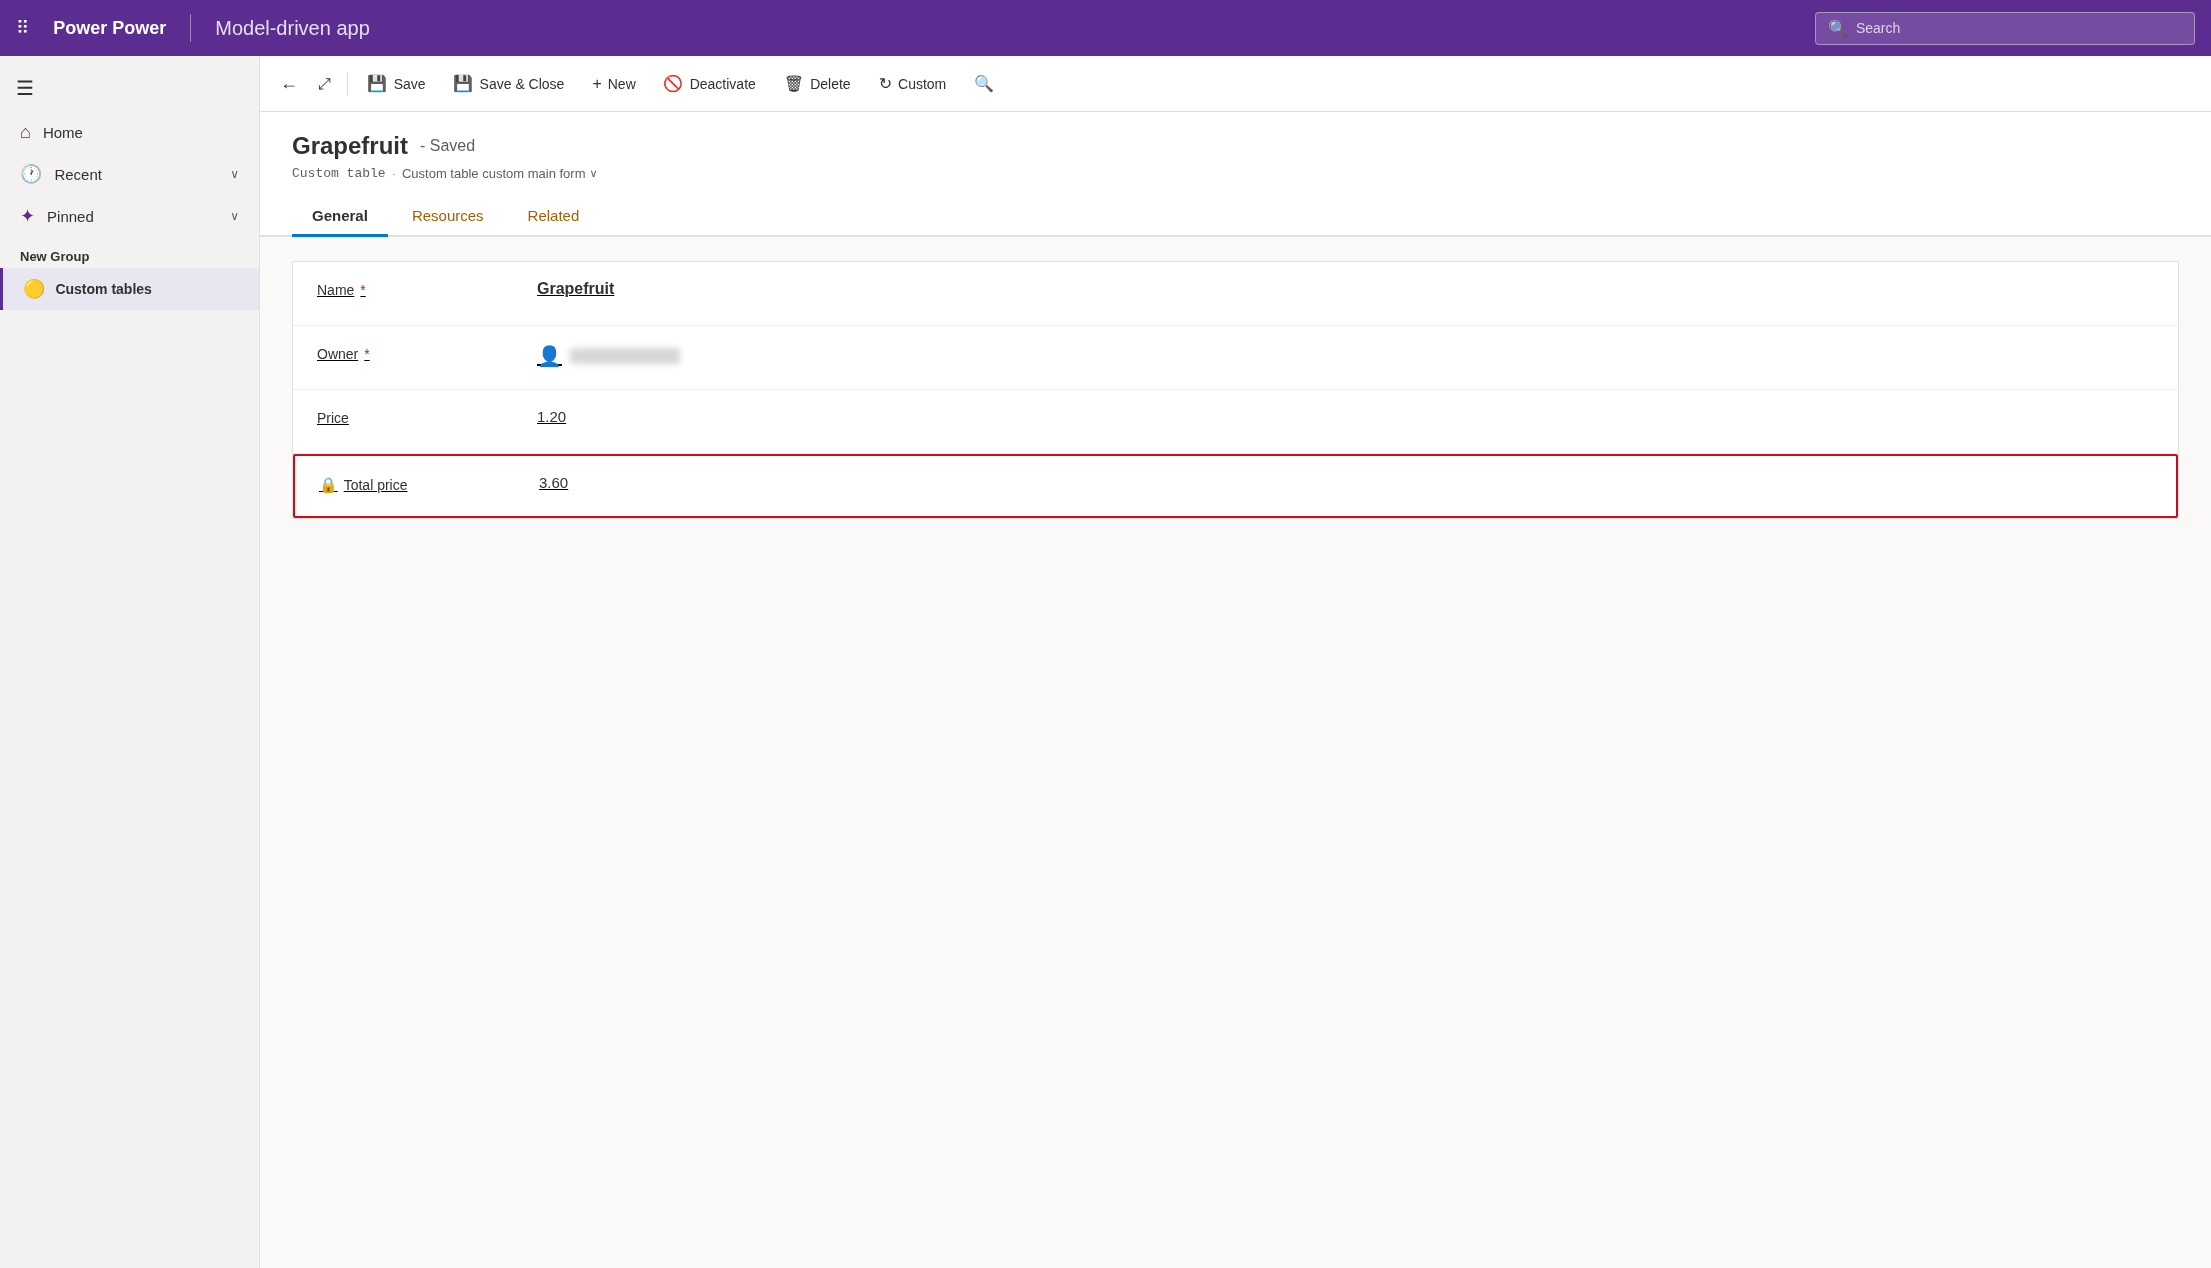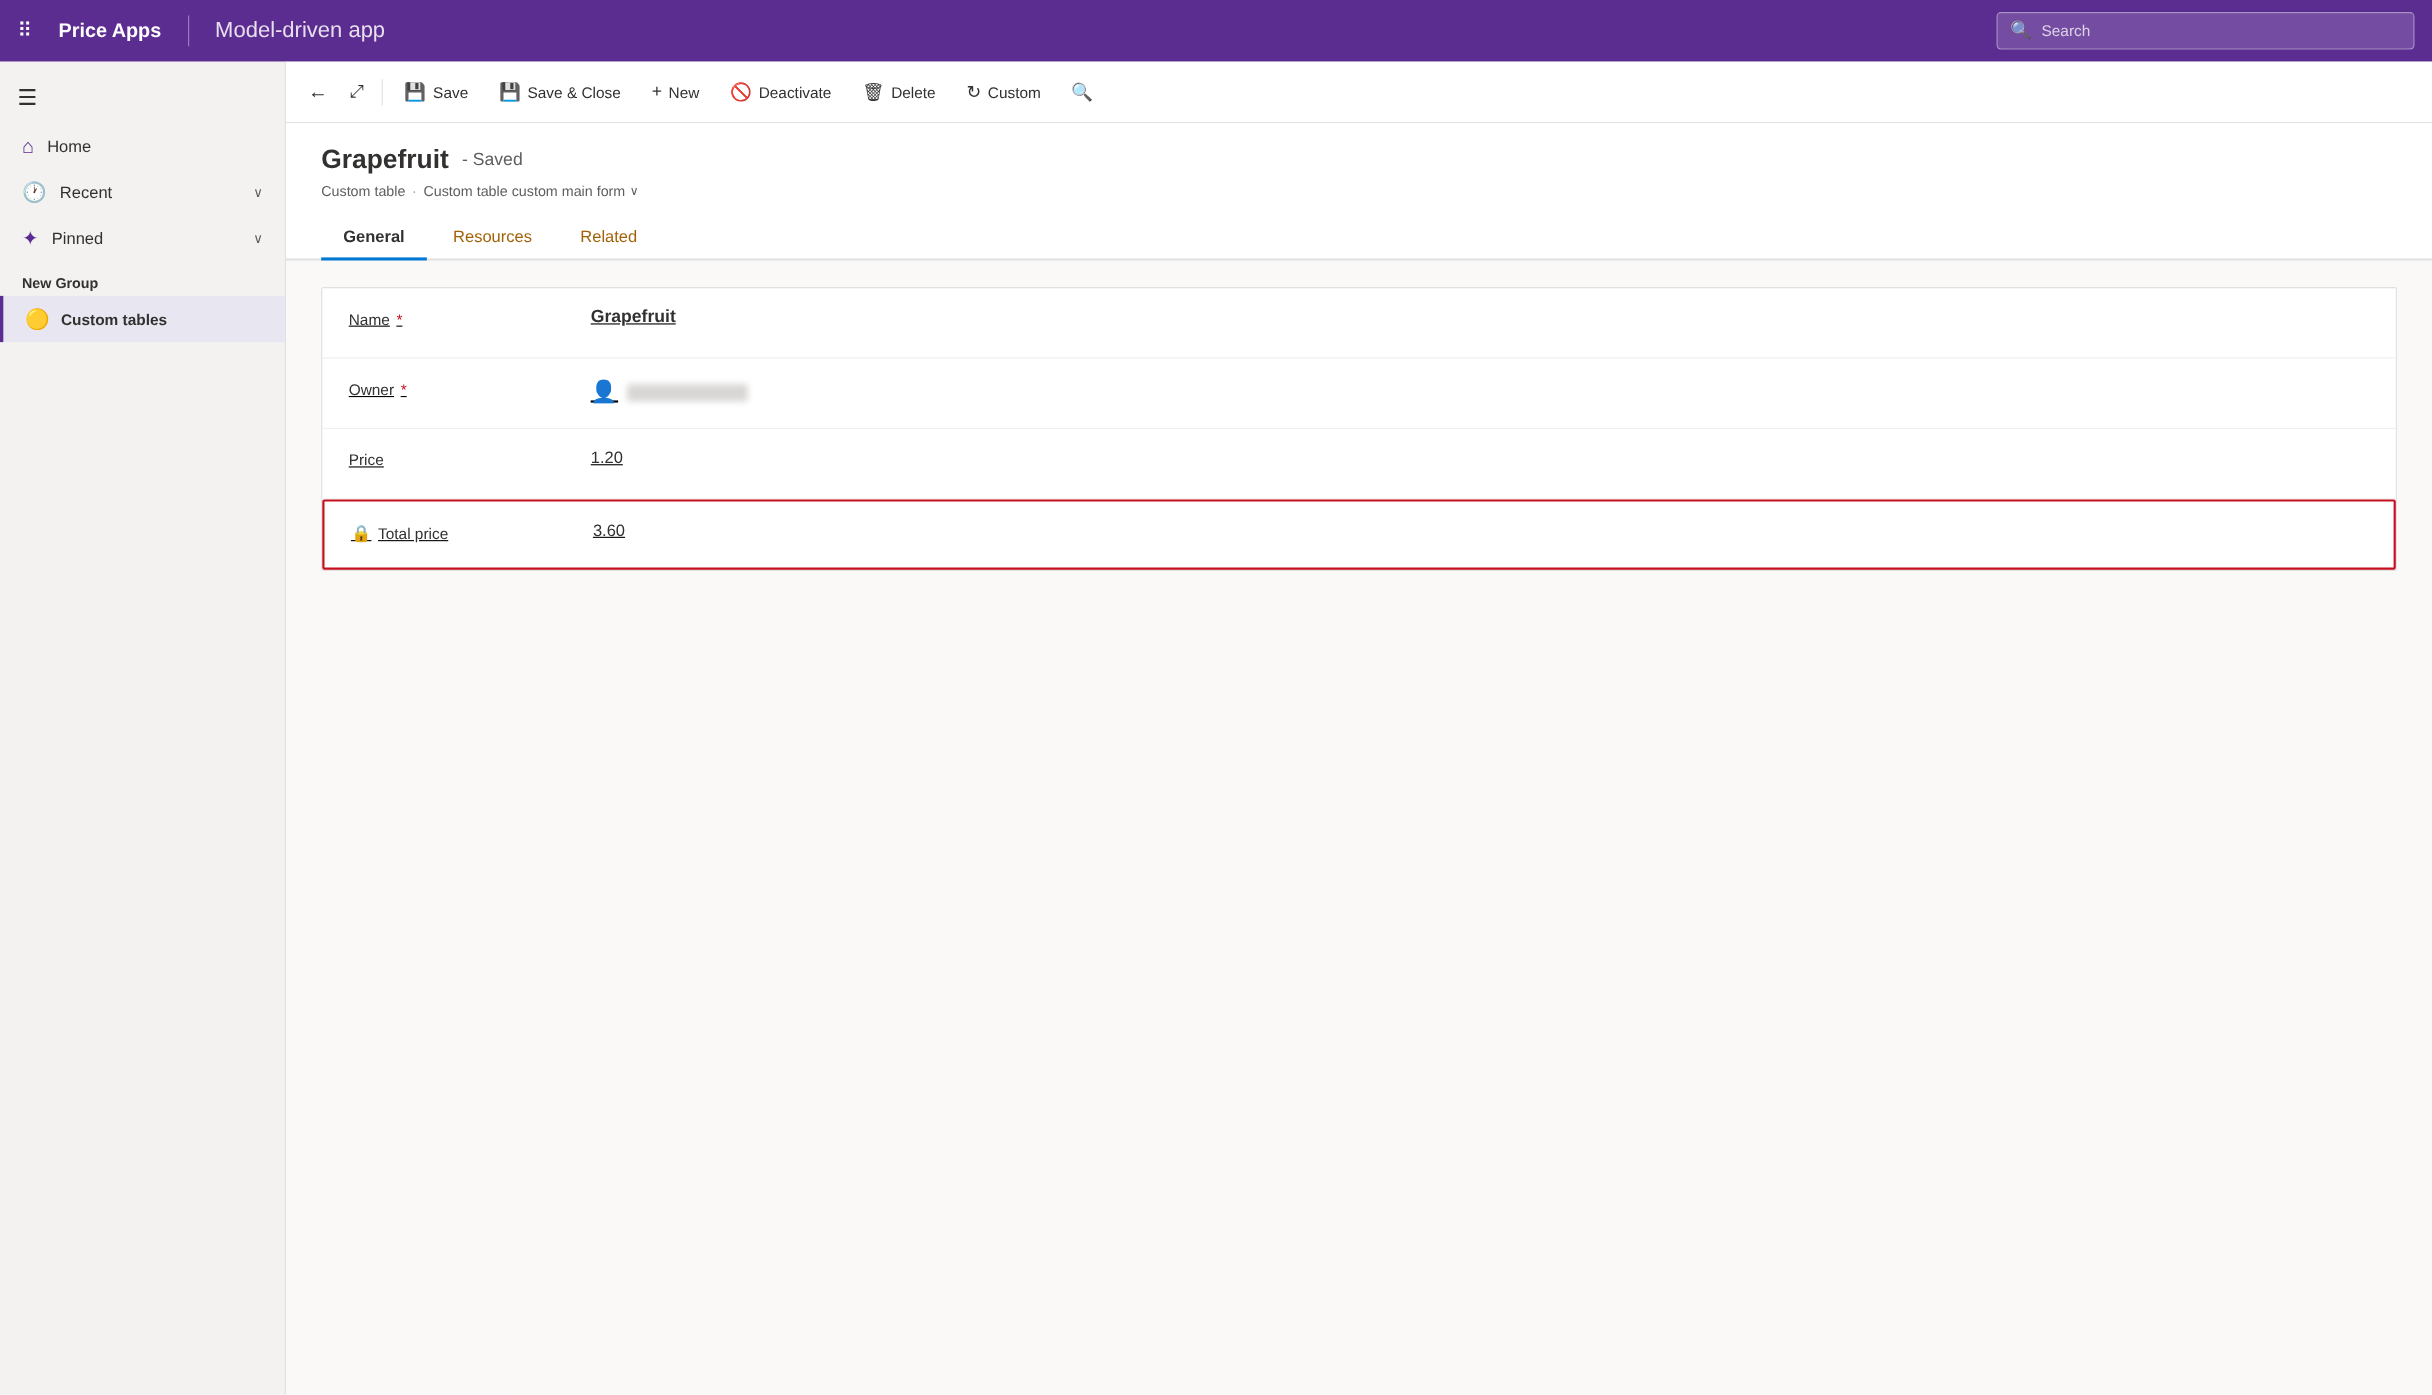--- a/index.html
+++ b/index.html
@@ -127,21 +127,21 @@
     .record-header {
       padding: 20px 32px 0 32px;
       background: white;
       flex-shrink: 0;
     }
     .record-title-row { display: flex; align-items: center; gap: 12px; margin-bottom: 6px; }
     .record-title { font-size: 24px; font-weight: 600; color: #323130; }
     .record-saved { font-size: 16px; color: #605e5c; font-weight: 400; }
     .breadcrumb-row { display: flex; align-items: center; gap: 6px; font-size: 13px; color: #605e5c; margin-bottom: 16px; }
     .breadcrumb-sep { color: #a0a0a0; }
-    .breadcrumb-link { color: #605e5c; }
+    .breadcrumb-link { color: #605e5c; font-family: Liberation Mono, monospace; }
     .breadcrumb-dropdown { display: flex; align-items: center; gap: 4px; cursor: pointer; }
     .breadcrumb-chevron { font-size: 11px; }
 
     
     .tabs-bar {
       display: flex;
       gap: 4px;
       border-bottom: 2px solid #e0e0e0;
       padding: 0 32px;
       background: white;
@@ -200,21 +200,21 @@
       border: 2px solid #c50f1f;
       border-radius: 2px;
       margin: 0;
     }
   </style>
 </head>
 <body>
 
 <div class="top-bar">
   <span class="waffle-icon">⠿</span>
-  <span class="app-name">Price Apps</span>
+  <span class="app-name">Power Power</span>
   <div class="divider-v"></div>
   <span class="app-subtitle">Model-driven app</span>
   <div class="search-bar">
     <span class="search-icon-top">🔍</span>
     <input type="text" placeholder="Search" style="">
   </div>
 </div>
 
 <div class="main-layout">
 

